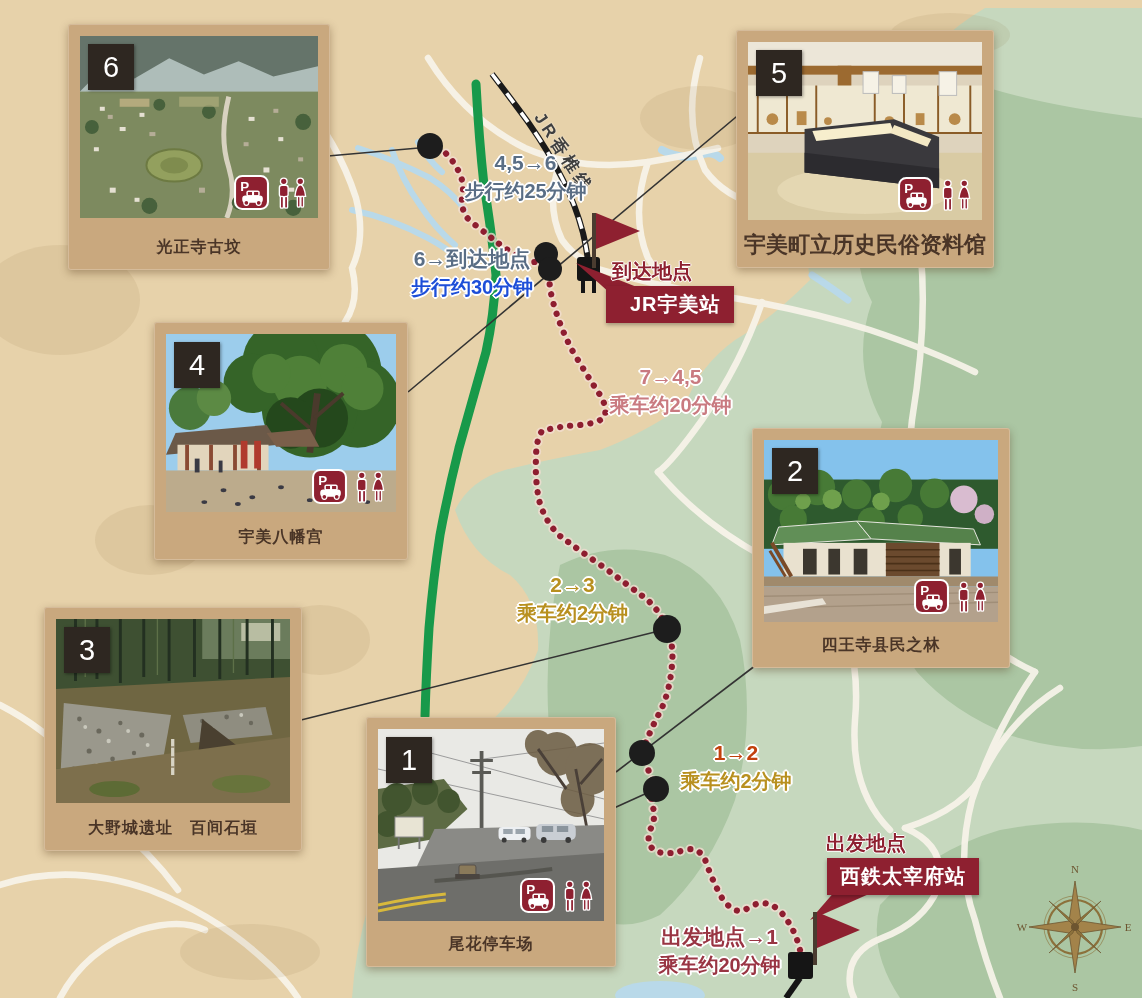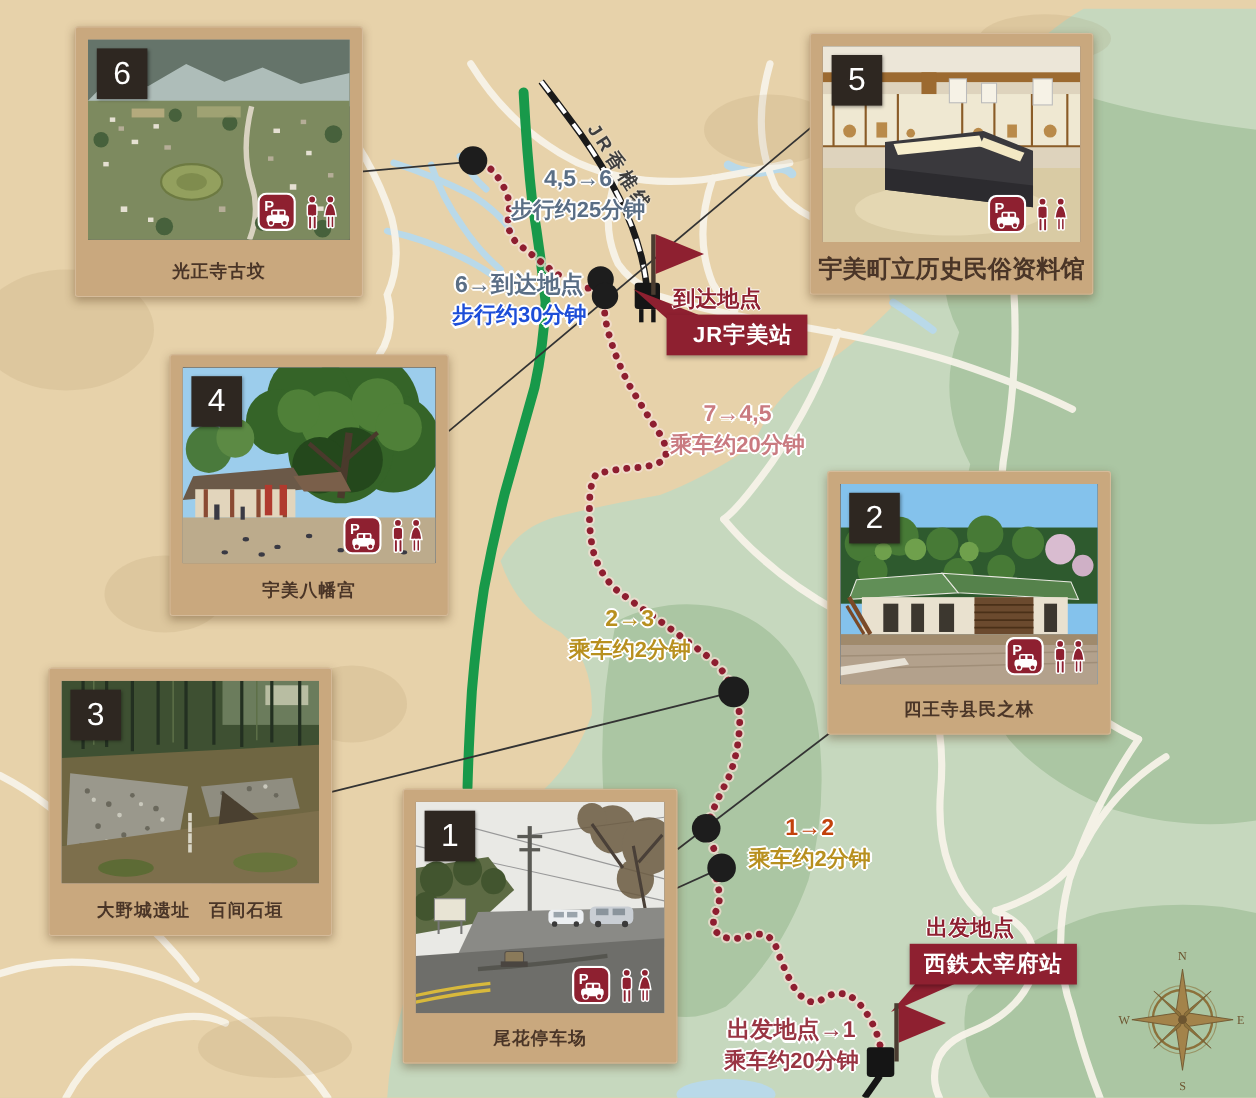--- a/index.html
+++ b/index.html
@@ -175,36 +175,36 @@
     <div style="color: rgb(90, 110, 133);">步行约25分钟</div>
   </div>
   <div class="rlabel" style="left:382px;top:244px;width:180px;">
     <div class="l1" style="color: rgb(90, 110, 133);">6→到达地点</div>
     <div style="color: #1d4ed8;">步行约30分钟</div>
   </div>
   <div class="rlabel" style="left:583px;top:362px;width:175px;">
     <div class="l1" style="color: rgb(201, 122, 128);">7→4,5</div>
     <div style="color: rgb(201, 122, 128);">乘车约20分钟</div>
   </div>
-  <div class="rlabel" style="left:490px;top:548px;width:165px;text-align:center;">
+  <div class="rlabel" style="left:490px;top:570px;width:165px;text-align:center;">
     <div class="l1" style="color: rgb(184, 144, 31);">2→3</div>
     <div style="color: rgb(184, 144, 31);">乘车约2分钟</div>
   </div>
   <div class="rlabel" style="left:650px;top:738px;width:172px;">
     <div class="l1" style="color: #c2410c;">1→2</div>
     <div style="color: rgb(184, 144, 31);">乘车约2分钟</div>
   </div>
   <div class="rlabel" style="left:632px;top:922px;width:175px;">
     <div class="l1" style="color: rgb(153, 53, 67);">出发地点→1</div>
     <div style="color: rgb(153, 53, 67);">乘车约20分钟</div>
   </div>
 
   <div class="cap-red" style="left:612px;top:258px;">到达地点</div>
   <div class="callout" style="left:606px;top:286px;padding-left:24px;">JR宇美站</div>
-  <div class="cap-red" style="left:826px;top:830px;margin-left:16px;">出发地点</div>
+  <div class="cap-red" style="left:826px;top:830px;">出发地点</div>
   <div class="callout" style="left:827px;top:858px;">西鉄太宰府站</div>
 
   <div class="rail-label">JR香椎线</div>
 
   <div class="card" style="left:68px;top:24px;width:262px;height:246px;">
     <div class="photo" style="height:182px;">
       <svg viewBox="0 0 240 180" preserveAspectRatio="none">
         <rect width="240" height="180" fill="#7d8a5f"></rect>
           <rect width="240" height="60" fill="#aebdb9"></rect>
         <path d="M0,55 L25,30 L55,42 L90,22 L125,38 L160,25 L195,40 L240,30 L240,0 L0,0 Z" fill="#65746a"></path>

